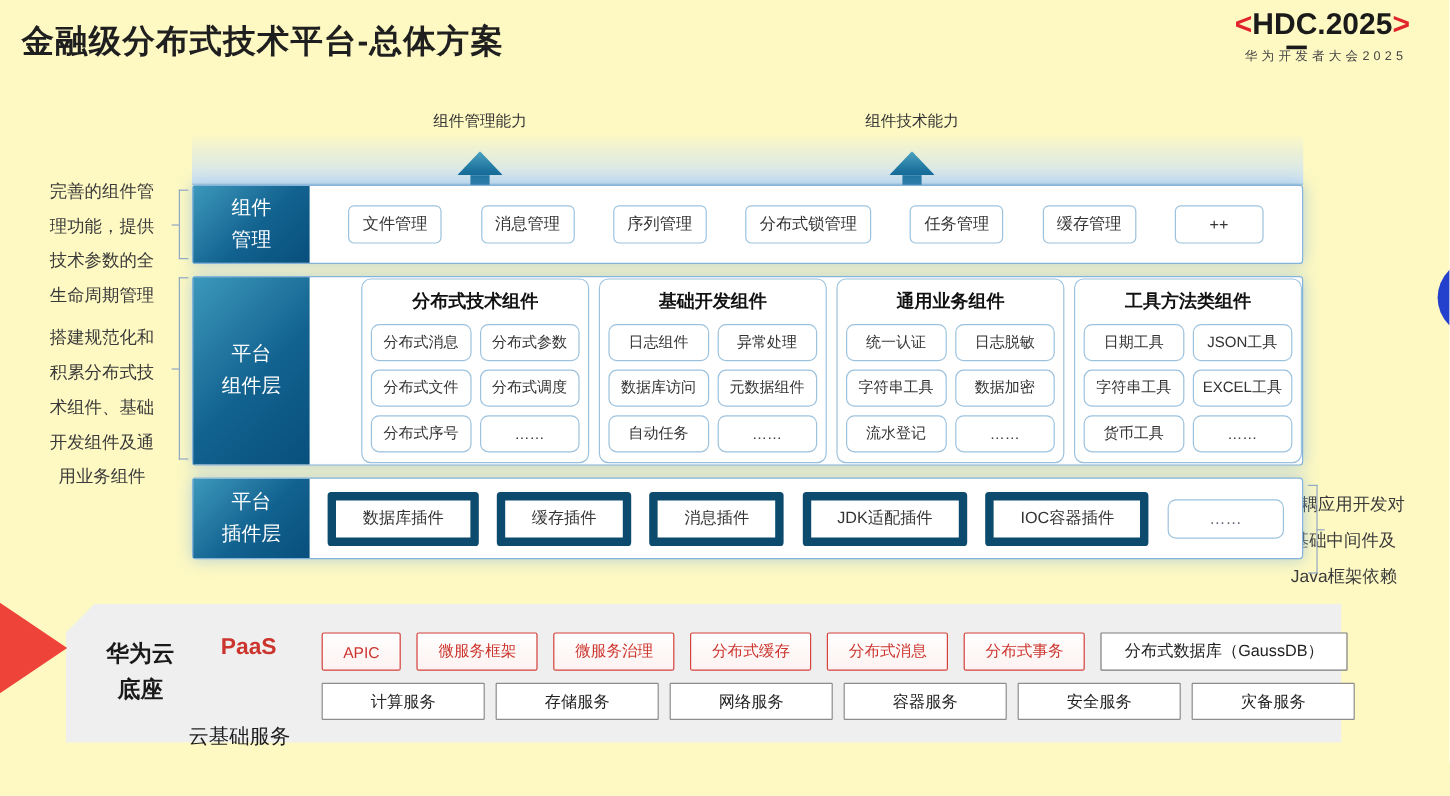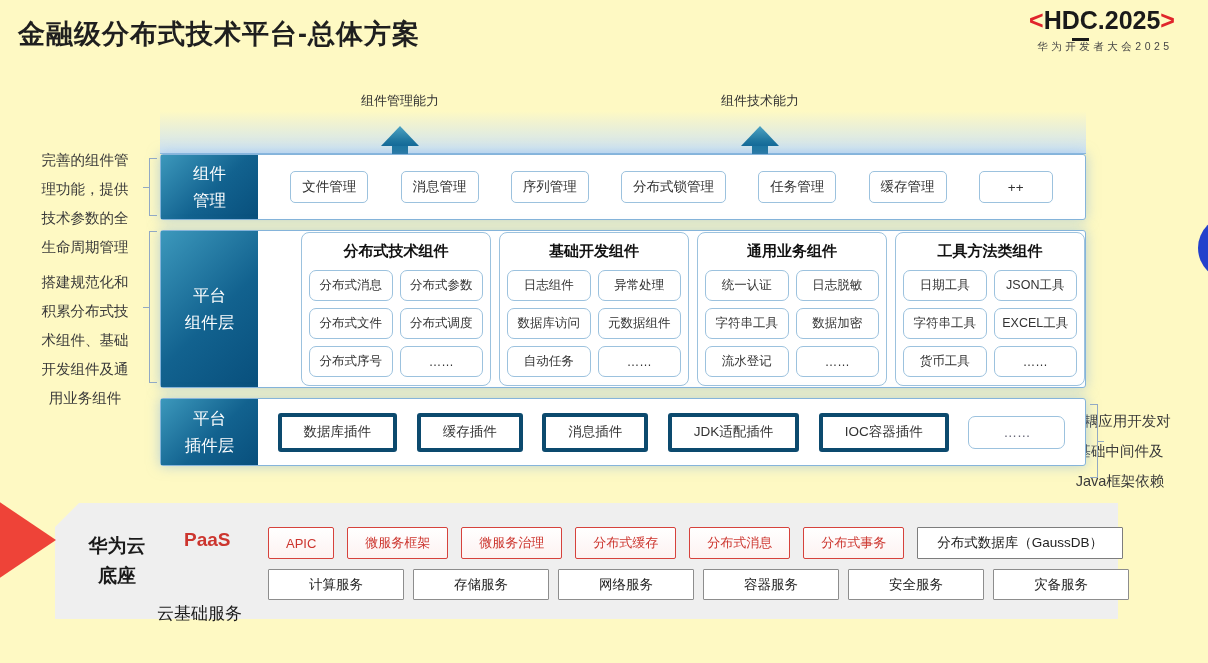--- a/index.html
+++ b/index.html
@@ -50,21 +50,21 @@
   .chip.plus{padding:0 28px;}
 
   .r2 .row-content{justify-content:flex-end;gap:8px;padding-left:10px;}
   .group{width:190px;box-sizing:border-box;border:1.5px solid var(--border_blue);border-radius:8px;
     background:#fff;padding:9px 7px 8px;}
   .group-title{font-size:15px;font-weight:bold;color:#111;text-align:center;margin-bottom:9px;}
   .group-grid{display:grid;grid-template-columns:1fr 1fr;gap:7px;}
   .gchip{height:29px;border:1.5px solid var(--border_blue);border-radius:7px;background:#fff;
     display:grid;place-items:center;font-size:12.5px;color:#333;white-space:nowrap;}
 
-  .plugin-chip{height:31px;border:4px solid #0c4a6e;border-radius:3px;background:#fff;
+  .plugin-chip{height:31px;border:7px solid #0c4a6e;border-radius:3px;background:#fff;
     display:grid;place-items:center;padding:0 22px;font-size:13.5px;color:#333;white-space:nowrap;}
   .plugin-chip.dots{border:1.5px solid var(--border_blue);border-radius:7px;padding:0 34px;color:#667;}
 
   .slab{position:absolute;left:55px;top:503px;width:1063px;height:116px;background:var(--slab_gray);
     clip-path:polygon(24px 0,100% 0,100% 100%,0 100%,0 24px);}
   .wedge{position:absolute;left:0;top:499px;width:56px;height:82px;background:#ee4338;
     clip-path:polygon(0 4%,100% 50%,0 96%);}
   .blue-dot{position:absolute;left:1198px;top:216px;width:64px;height:64px;border-radius:50%;background:#2341cc;}
 
   .hw-label{position:absolute;left:74px;top:531px;width:86px;text-align:center;font-size:19px;font-weight:bold;

